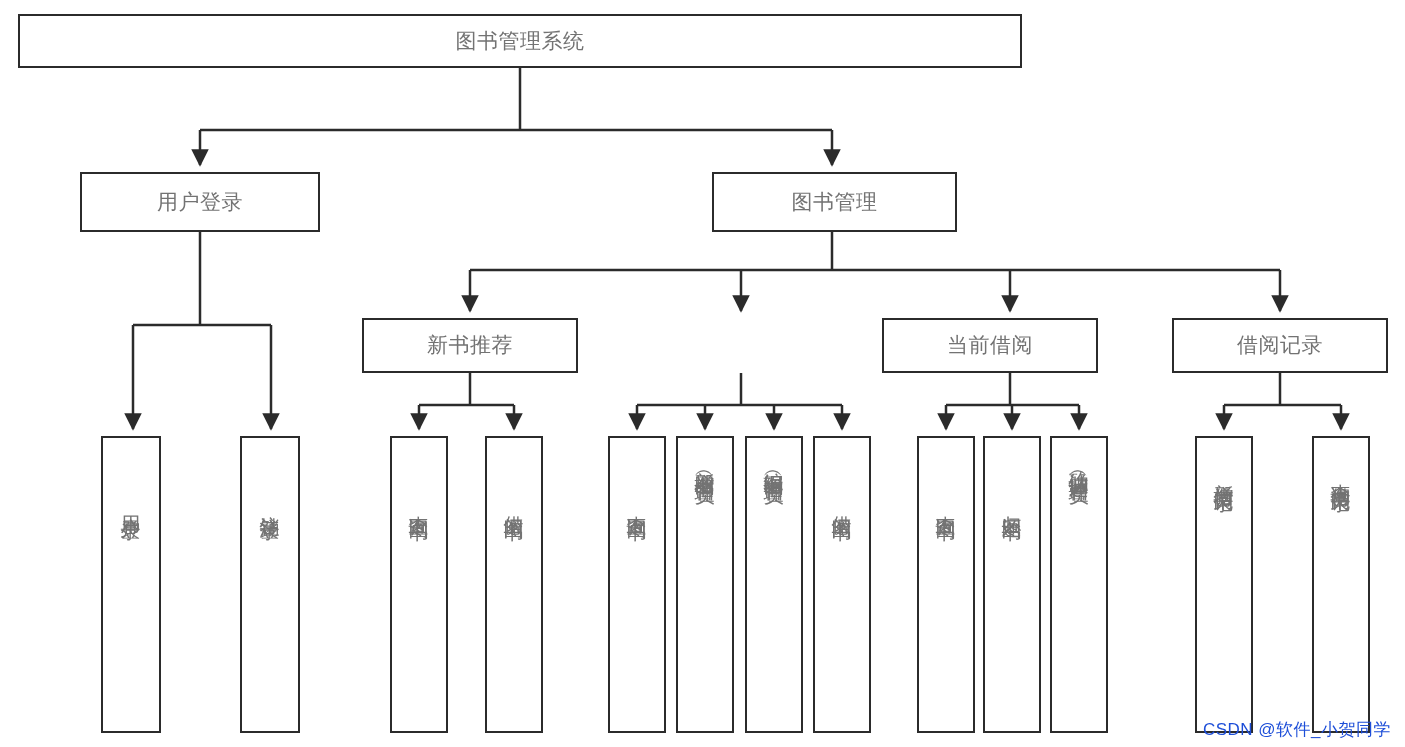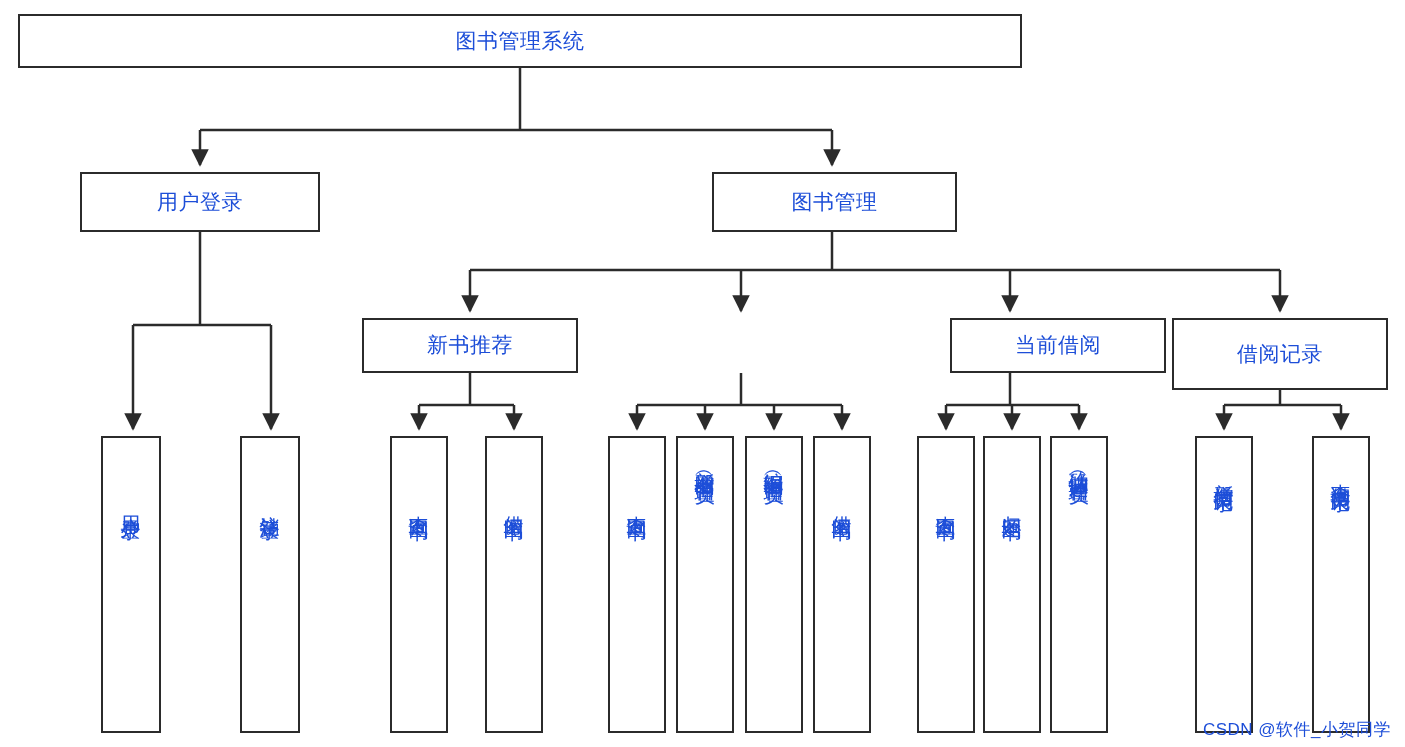--- a/index.html
+++ b/index.html
@@ -29,21 +29,21 @@
     box-sizing: border-box;
     background: #ffffff;
     border: 2px solid #2b2b2b;
     display: flex;
     align-items: center;
     justify-content: center;
     z-index: 2;
   }
   .node.level0 { border-width: 2px; }
   .node .label {
-    color: #1d4ed8;
+    color: #737373;
     font-size: 21px;
     line-height: 1.15;
     letter-spacing: 0.5px;
     white-space: nowrap;
     text-align: center;
   }
   .node.leaf {
     align-items: flex-start;
     padding-top: 0;
   }
@@ -134,24 +134,24 @@
   <div class="node" style="left:80px; top:172px; width:240px; height:60px;">
     <span class="label">用户登录</span>
   </div>
   <div class="node" style="left:362px; top:318px; width:216px; height:55px;">
     <span class="label">新书推荐</span>
   </div>
 
   <div class="node" style="left:712px; top:172px; width:245px; height:60px;">
     <span class="label">图书管理</span>
   </div>
-  <div class="node" style="left:950px; top:318px; width:216px; height:55px;">
+  <div class="node" style="left:882px; top:318px; width:216px; height:55px;">
     <span class="label">当前借阅</span>
   </div>
-  <div class="node" style="left:1172px; top:318px; width:216px; height:72px;">
+  <div class="node" style="left:1172px; top:318px; width:216px; height:55px;">
     <span class="label">借阅记录</span>
   </div>
 
   <div class="node leaf short" style="left:101px; top:436px; width:60px; height:297px;">
     <span class="label">用户登录</span>
   </div>
   <div class="node leaf short" style="left:240px; top:436px; width:60px; height:297px;">
     <span class="label">注销登录</span>
   </div>
   <div class="node leaf short" style="left:390px; top:436px; width:58px; height:297px;">

